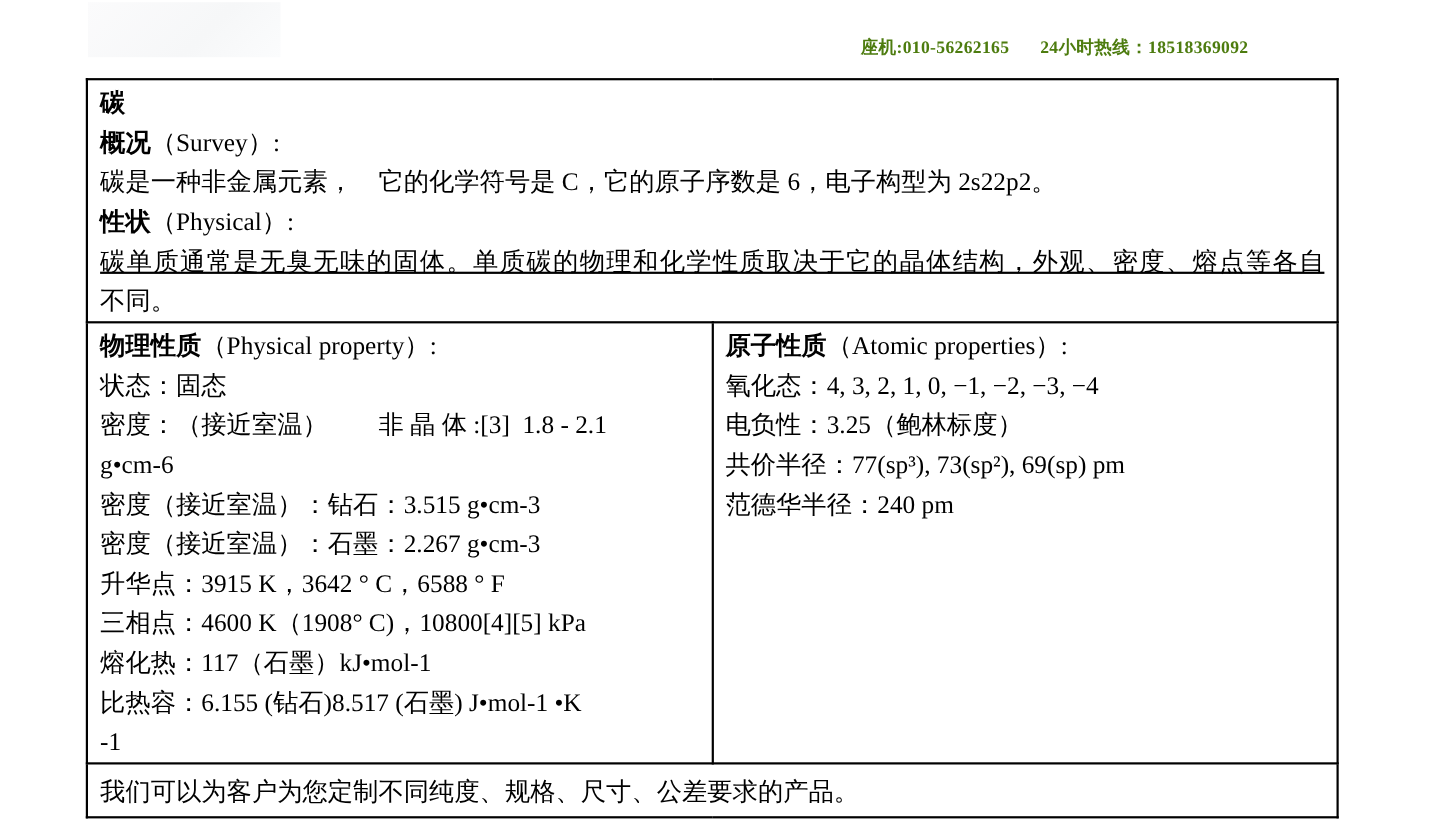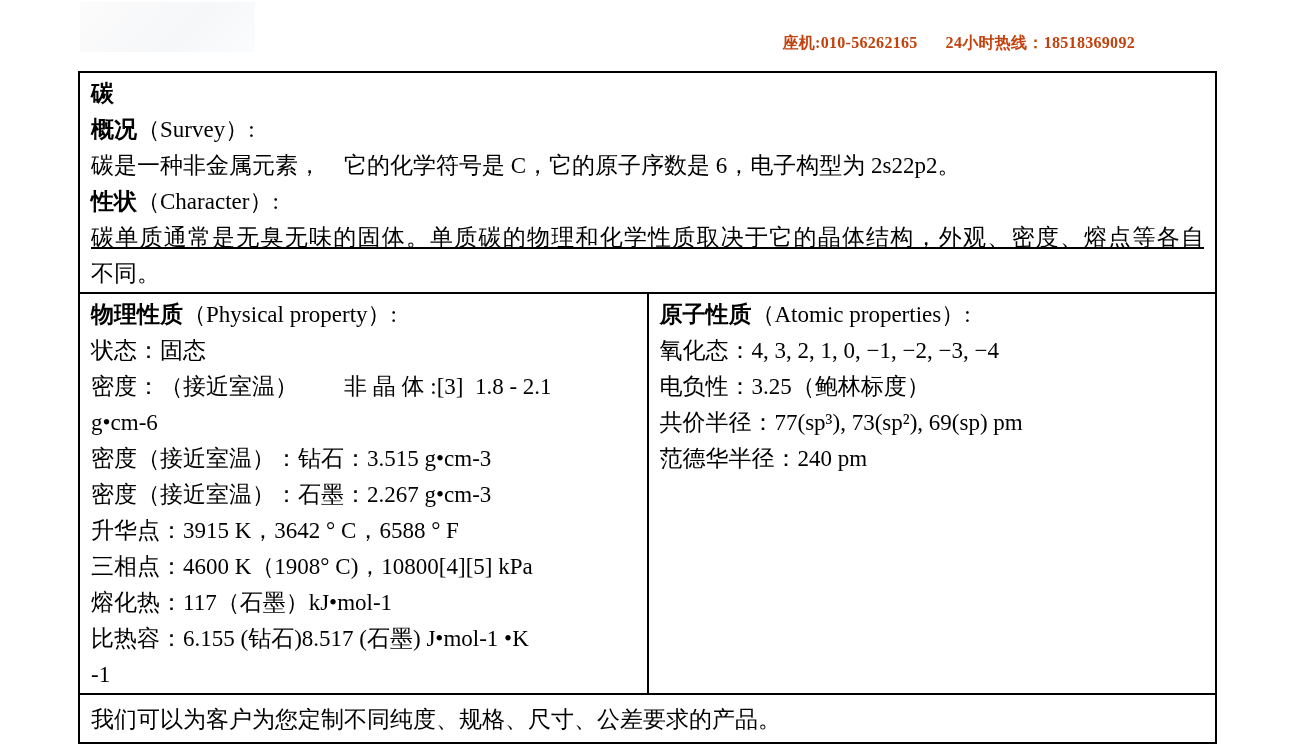--- a/index.html
+++ b/index.html
@@ -8,21 +8,21 @@
     font-family:"Liberation Serif","DejaVu Serif",serif;
     color:#000;
   }
   .page{position:absolute;inset:0;}
   .logo-ghost{
     position:absolute;left:80px;top:2px;width:175px;height:50px;
     background:linear-gradient(135deg,#fbfbfc 0%,#f6f7f8 60%,#fbfcfd 100%);
   }
   .contact{
     position:absolute;top:33px;right:166px;
-    font-size:16px;font-weight:bold;color:#c2410c;
+    font-size:16px;font-weight:bold;color:#4d7c0f;
     white-space:pre;letter-spacing:0.3px;
   }
   .contact .gap{display:inline-block;width:28px;}
   table.info{
     position:absolute;left:78px;top:71px;width:1139px;
     border-collapse:collapse;table-layout:fixed;
   }
   table.info td{
     border:2px solid #000;vertical-align:top;
     padding:3px 11px 0 11px;
@@ -47,21 +47,21 @@
 
   <div class="contact"><span>座机:010-56262165</span><span class="gap"></span><span>24小时热线：18518369092</span></div>
 
   <table class="info">
     <tbody>
         <tr>
       <td colspan="2" class="intro-cell">
         <div class="line b">碳</div>
         <div class="line"><span class="b">概况</span><span>（Survey）:</span></div>
         <div class="line">碳是一种非金属元素，　它的化学符号是 C，它的原子序数是 6，电子构型为 2s22p2。</div>
-        <div class="line"><span class="b">性状</span><span>（Character）:</span></div>
+        <div class="line"><span class="b">性状</span><span>（Physical）:</span></div>
         <div class="line jl">碳单质通常是无臭无味的固体。单质碳的物理和化学性质取决于它的晶体结构，外观、密度、熔点等各自</div>
         <div class="line">不同。</div>
       </td>
     </tr>
     <tr>
       <td class="cols-cell left-col">
         <div class="line"><span class="b">物理性质</span><span>（Physical property）:</span></div>
         <div class="line">状态：固态</div>
         <div class="line">密度：（接近室温）　　非 晶 体 :[3]  1.8 - 2.1</div>
         <div class="line">g•cm-6</div>

